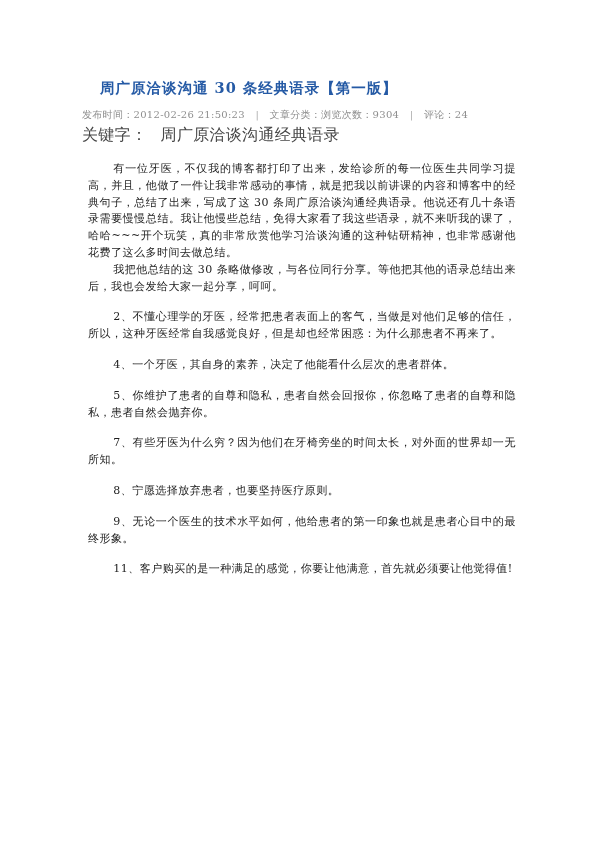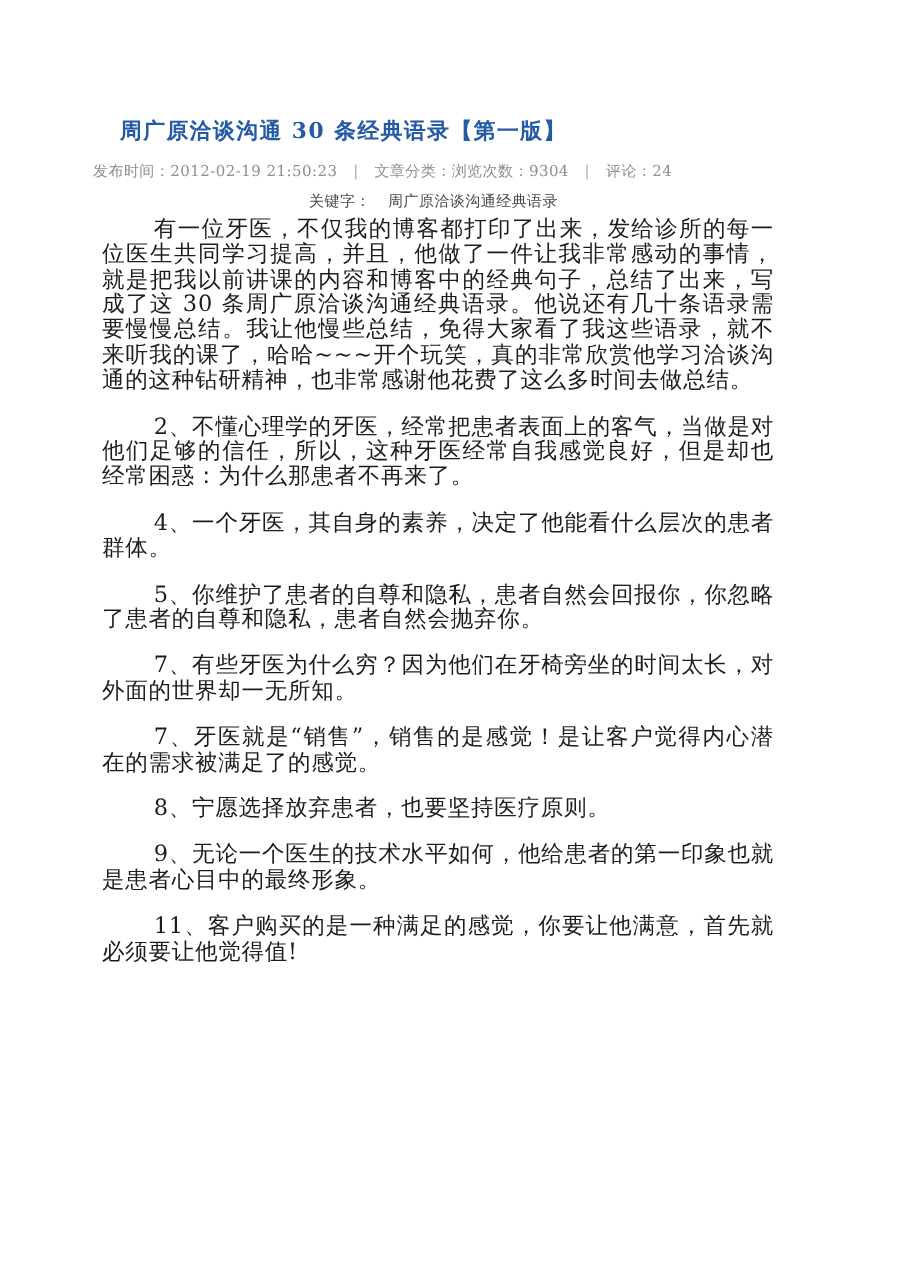--- a/index.html
+++ b/index.html
@@ -7,21 +7,21 @@
     padding: 0;
     background: #ffffff;
   }
   .page {
     position: relative;
     width: 600px;
     height: 848px;
     margin: 0 auto;
     background: #ffffff;
     box-sizing: border-box;
-    padding: 80px 84px 0 62px;
+    padding: 80px 84px 0 82px;
     font-family: "DejaVu Serif", "Liberation Serif", serif;
     overflow: hidden;
   }
   .title {
     margin: 0 0 0 18px;
     font-size: 14.5px;
     line-height: 16px;
     font-weight: 700;
     color: #255aa5;
     letter-spacing: 1px;
@@ -34,32 +34,31 @@
     letter-spacing: 0.3px;
     white-space: nowrap;
   }
   .meta .sep {
     display: inline-block;
     margin: 0 7px;
     color: #aaaaaa;
   }
   .keywords {
     margin-top: 8px;
-    font-size: 10px;
+    font-size: 16px;
     line-height: 12px;
     color: #474747;
     letter-spacing: 0.3px;
-    text-align: center;
   }
   .keywords .kw-value {
     margin-left: 8px;
   }
   .body {
-    margin: 3px 0 0 6px;
-    font-size: 15px;
+    margin: 20px 0 0 6px;
+    font-size: 11px;
     line-height: 16.8px;
     color: #1c1c1c;
     letter-spacing: 0.5px;
     text-align: justify;
   }
   .body p {
     margin: 0;
     text-indent: 2.3em;
   }
   .body p.quote {
@@ -67,38 +66,38 @@
   }
 </style>
 </head>
 <body>
 
 <div class="page">
 
   <h1 class="title">周广原洽谈沟通 30 条经典语录【第一版】</h1>
 
   <div class="meta">
-    <span>发布时间：2012-02-19 21:50:23</span>
+    <span>发布时间：2012-02-26 21:50:23</span>
     <span class="sep">|</span>
     <span>文章分类：浏览次数：9304</span>
     <span class="sep">|</span>
     <span>评论：24</span>
   </div>
 
   <div class="keywords">
     <span class="kw-label">关键字：</span>
     <span class="kw-value">周广原洽谈沟通经典语录</span>
   </div>
 
   <div class="body">
     <p>有一位牙医，不仅我的博客都打印了出来，发给诊所的每一位医生共同学习提高，并且，他做了一件让我非常感动的事情，就是把我以前讲课的内容和博客中的经典句子，总结了出来，写成了这 30 条周广原洽谈沟通经典语录。他说还有几十条语录需要慢慢总结。我让他慢些总结，免得大家看了我这些语录，就不来听我的课了，哈哈~~~开个玩笑，真的非常欣赏他学习洽谈沟通的这种钻研精神，也非常感谢他花费了这么多时间去做总结。</p>
+    <p>我把他总结的这 30 条略做修改，与各位同行分享。等他把其他的语录总结出来后，我也会发给大家一起分享，呵呵。</p>
 
     <p class="quote">2、不懂心理学的牙医，经常把患者表面上的客气，当做是对他们足够的信任，所以，这种牙医经常自我感觉良好，但是却也经常困惑：为什么那患者不再来了。</p>
     <p class="quote">4、一个牙医，其自身的素养，决定了他能看什么层次的患者群体。</p>
     <p class="quote">5、你维护了患者的自尊和隐私，患者自然会回报你，你忽略了患者的自尊和隐私，患者自然会抛弃你。</p>
     <p class="quote">7、有些牙医为什么穷？因为他们在牙椅旁坐的时间太长，对外面的世界却一无所知。</p>
-    <p class="quote">7、牙医就是“销售”，销售的是感觉！是让客户觉得内心潜在的需求被满足了的感觉。</p>
     <p class="quote">8、宁愿选择放弃患者，也要坚持医疗原则。</p>
     <p class="quote">9、无论一个医生的技术水平如何，他给患者的第一印象也就是患者心目中的最终形象。</p>
     <p class="quote">11、客户购买的是一种满足的感觉，你要让他满意，首先就必须要让他觉得值!</p>
   </div>
 
 </div>
 
 </body></html>

